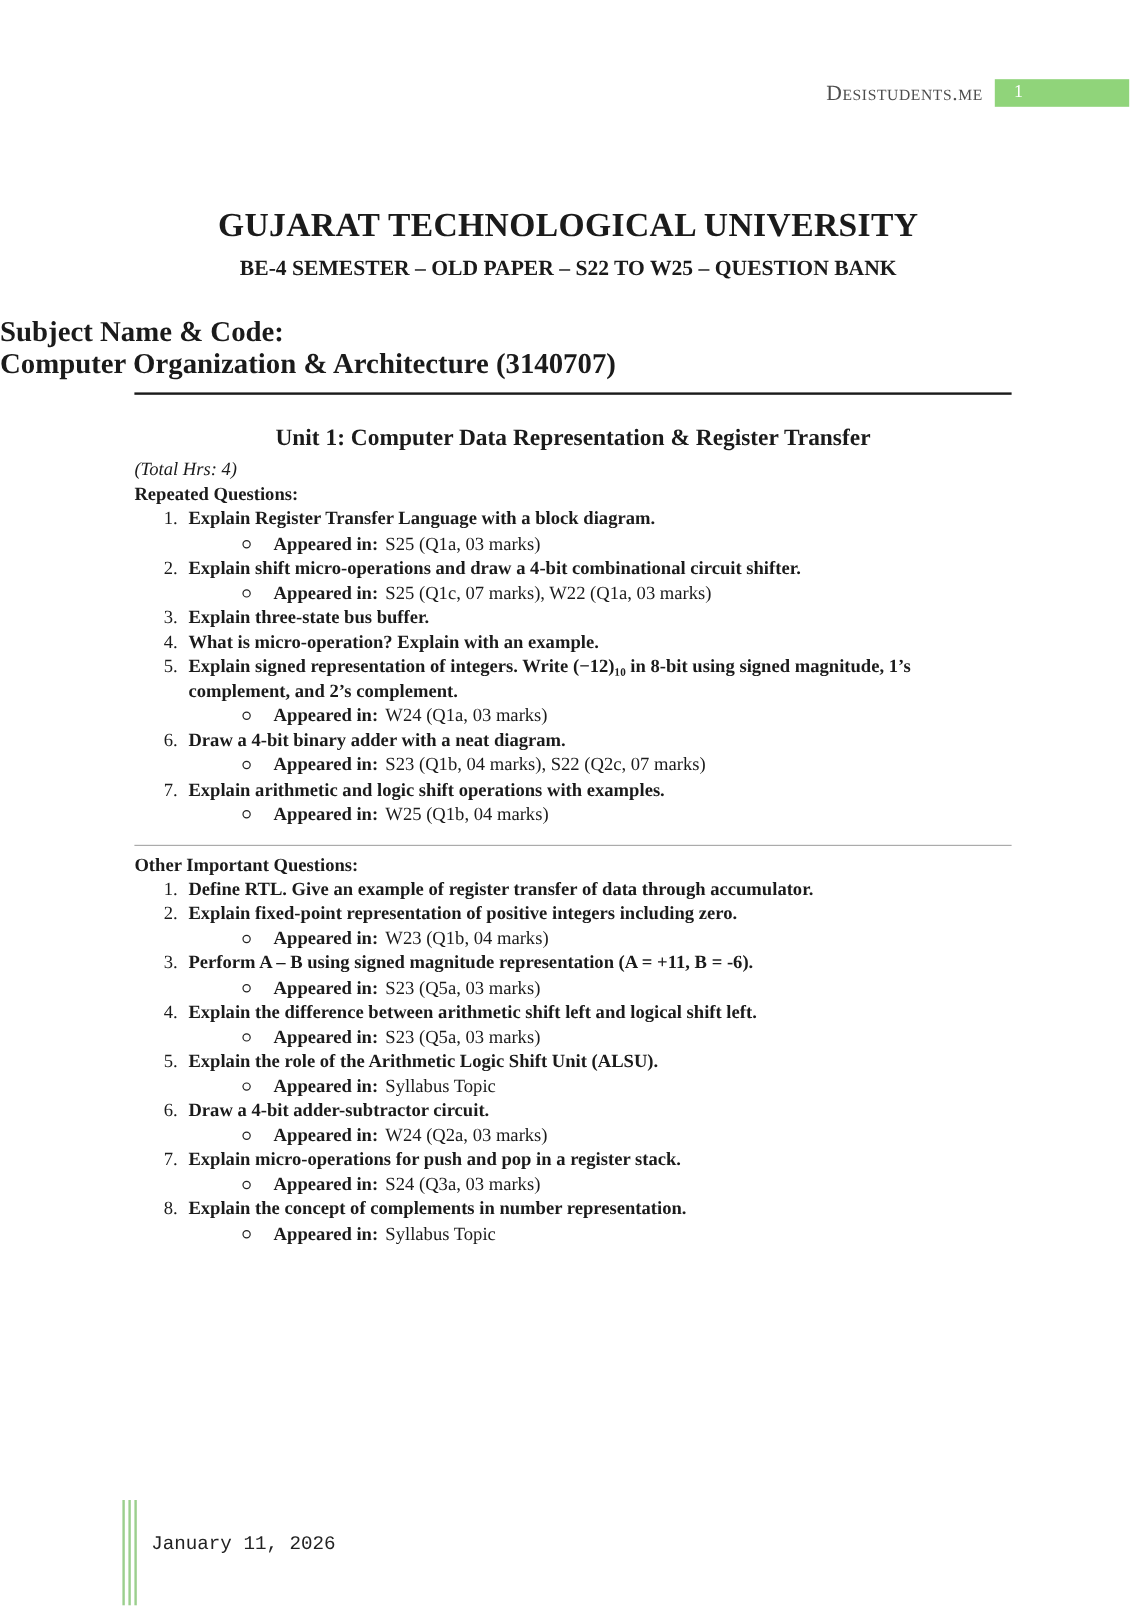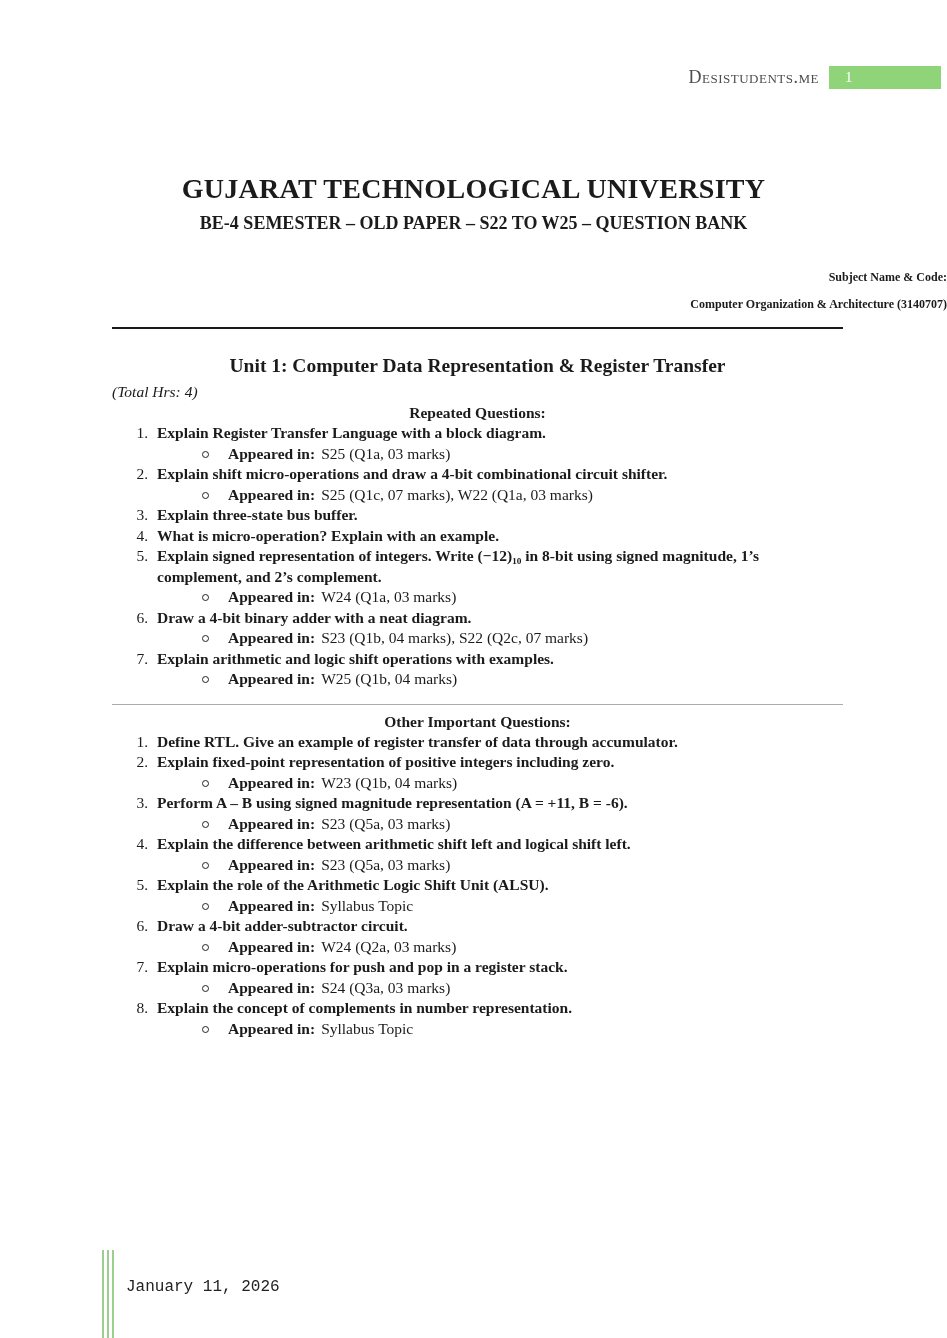--- a/index.html
+++ b/index.html
@@ -42,25 +42,24 @@
     letter-spacing: 0.3px;
   }
   .doc-subtitle {
     margin-top: 8px;
     text-align: center;
     font-size: 18px;
     font-weight: bold;
   }
   .subject-block {
     margin-top: 30px;
-    text-align: right;
-    font-size: 12px;
+    text-align: left;
+    font-size: 24px;
     font-weight: bold;
     line-height: 27px;
-    margin-left: 23px;
   }
   .content {
     padding-left: 112px;
     padding-right: 104px;
   }
   .header-rule {
     border: none;
     border-top: 2.5px solid #1a1a1a;
     margin-top: 9px;
   }
@@ -73,21 +72,20 @@
   .total-hrs {
     margin-top: 5px;
     font-style: italic;
     font-size: 15.5px;
     line-height: 20px;
   }
   .section-heading {
     font-weight: bold;
     font-size: 15.5px;
     line-height: 21px;
-    text-align: center;
   }
   .q-list { margin-top: 0; }
   .q-line {
     display: flex;
     font-size: 15.5px;
     line-height: 20.5px;
   }
   .q-num {
     width: 45px;
     min-width: 45px;

